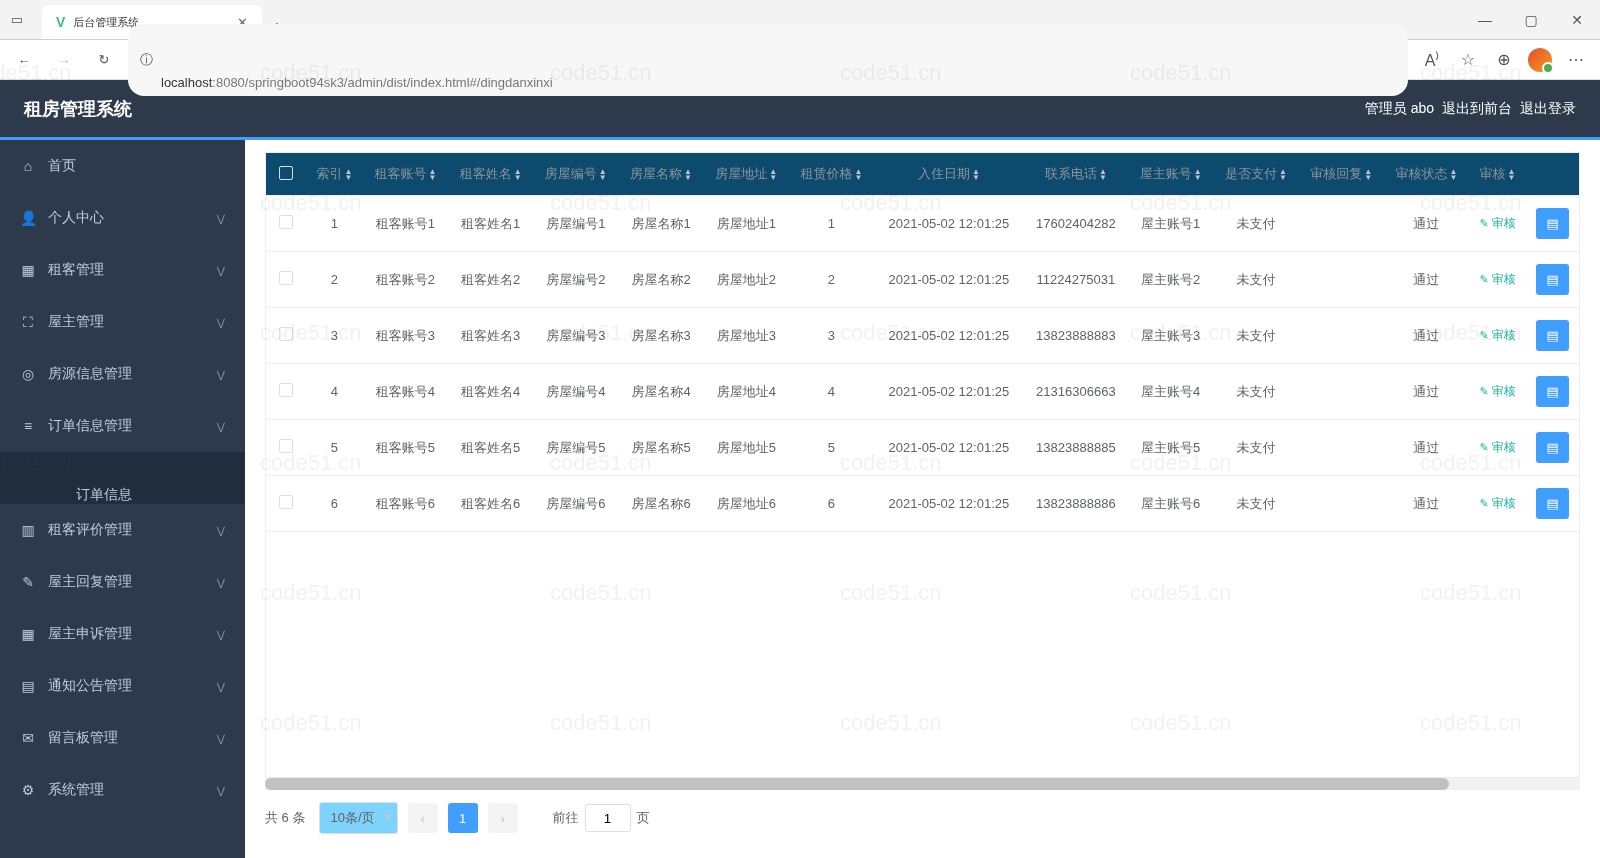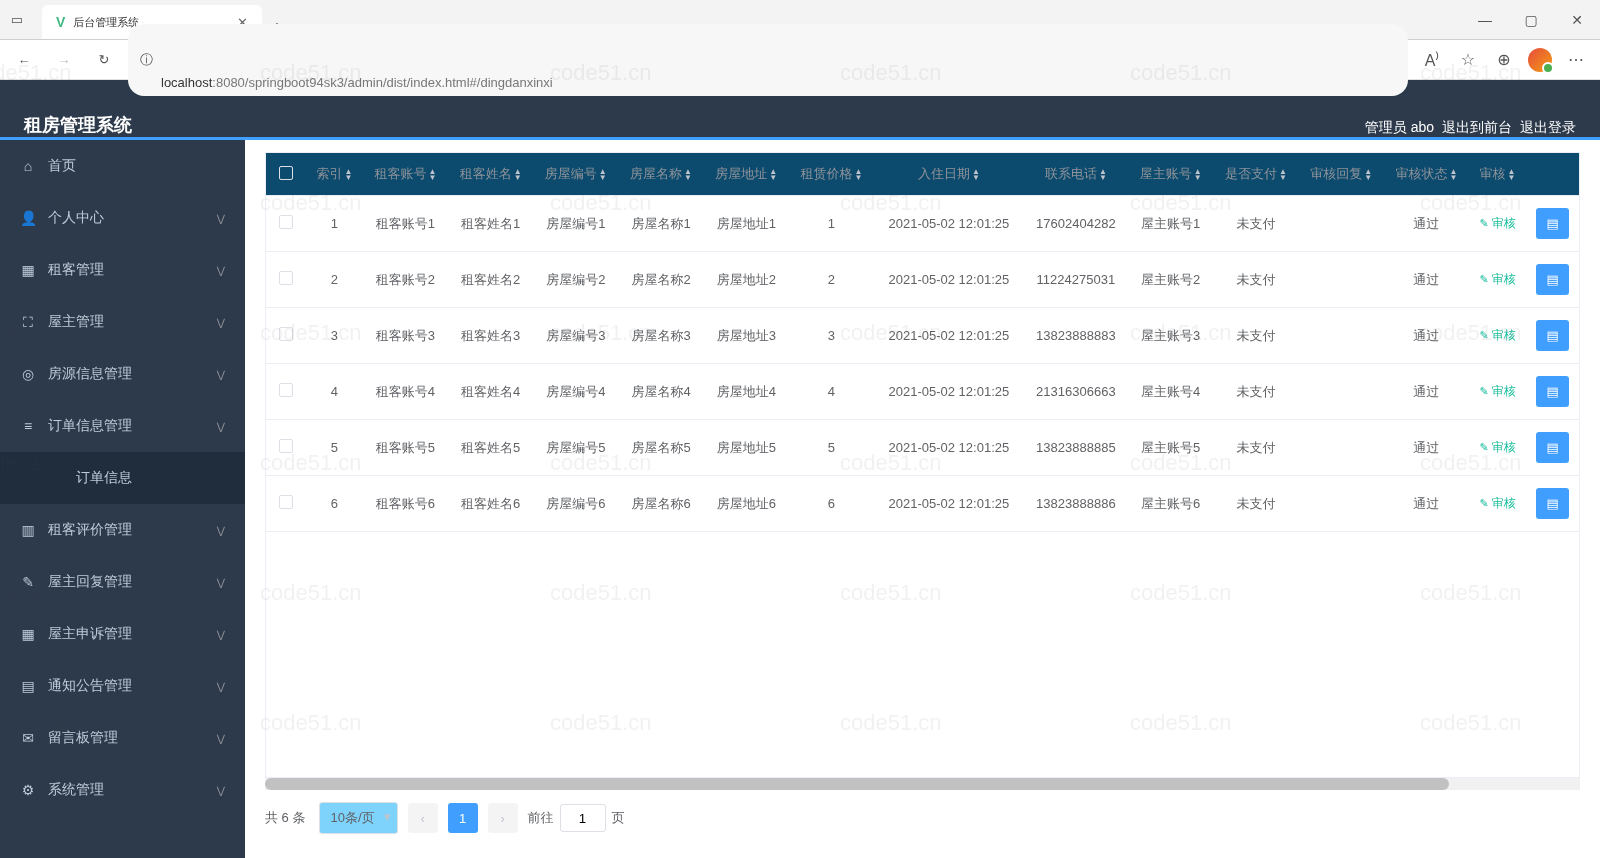--- a/index.html
+++ b/index.html
@@ -23,32 +23,32 @@
     .url-box { flex: 1; display: flex; align-items: center; padding: 6px 12px; background: #f7f7f7; border-radius: 16px; gap: 8px; color: #555; font-size: 13px; }
     .url-box .url-text { flex: 1; margin-top: 45px; }
     .url-host { color: #333; }
     .url-path { color: #777; }
     .addr-right { display: flex; gap: 4px; }
     .addr-right .addr-btn { font-size: 16px; }
     .profile-dot { width: 24px; height: 24px; border-radius: 50%; background: linear-gradient(135deg, #e74c3c, #f39c12); position: relative; }
     .profile-dot::after { content: ''; position: absolute; bottom: -2px; right: -2px; width: 8px; height: 8px; background: #4caf50; border: 2px solid #fff; border-radius: 50%; }
     
     
-    .app-header { background: #2d3a4b; color: #fff; height: 60px; display: flex; align-items: flex-end; padding: 0 24px; border-bottom: 3px solid #409eff; }
+    .app-header { background: #2d3a4b; color: #fff; height: 60px; display: flex; align-items: center; padding: 0 24px; border-bottom: 3px solid #409eff; }
     .app-title { font-size: 18px; font-weight: bold; }
     .app-header-right { margin-left: auto; display: flex; gap: 8px; }
     .app-header-right span { cursor: pointer; font-size: 14px; }
     
     
     .app-body { display: flex; height: calc(858px - 40px - 40px - 60px); }
     
     
     .sidebar { width: 245px; background: #2d3a4b; color: #bfcbd9; overflow-y: auto; flex-shrink: 0; }
     .sidebar-item { display: flex; align-items: center; padding: 0 20px; height: 52px; cursor: pointer; gap: 12px; font-size: 14px; }
-    .sidebar-item.sub { padding-left: 48px; background: #1f2d3d; }
+    .sidebar-item.sub { padding-left: 48px; background: #1f2d3d; align-items: flex-end; }
     .sidebar-item .icon { width: 16px; text-align: center; font-size: 14px; }
     .sidebar-item .label { flex: 1; }
     .sidebar-item .arrow { font-size: 10px; color: #909399; }
     
     
     .main { flex: 1; background: #fff; padding: 12px 20px; overflow: hidden; display: flex; flex-direction: column; position: relative; }
     
     
     .table-wrap { flex: 1; overflow: auto; border: 1px solid #ebeef5; }
     table { border-collapse: collapse; width: 100%; min-width: 1200px; }
@@ -65,21 +65,21 @@
     .bg-watermark { position: fixed; font-size: 22px; color: rgba(80,80,80,0.08); pointer-events: none; z-index: 5; white-space: nowrap; font-family: Arial; }
     
     
     .pagination { display: flex; align-items: center; gap: 10px; padding: 12px 0; font-size: 13px; color: #606266; }
     .page-total { margin-right: 4px; }
     .page-select { border: 1px solid #dcdfe6; padding: 6px 22px 6px 10px; border-radius: 3px; cursor: pointer; position: relative; background: #7dd3fc; }
     .page-select::after { content: '▾'; position: absolute; right: 6px; color: #c0c4cc; }
     .page-btn { width: 30px; height: 30px; display: flex; align-items: center; justify-content: center; border-radius: 3px; cursor: pointer; background: #f4f4f5; color: #606266; }
     .page-btn.active { background: #409eff; color: #fff; }
     .page-btn.disabled { color: #c0c4cc; }
-    .page-jump { display: flex; align-items: center; gap: 6px; }
+    .page-jump { display: flex; align-items: center; gap: 6px; margin-left: 25px; }
     .page-jump input { width: 46px; height: 28px; border: 1px solid #dcdfe6; border-radius: 3px; text-align: center; }
     
     .hscroll { height: 12px; background: #f1f1f1; position: relative; }
     .hscroll-thumb { position: absolute; left: 0; width: 90%; height: 100%; background: #c1c1c1; border-radius: 6px; }
   </style>
 </head>
 <body>
 
 <div class="browser-chrome">
   <div class="tab-icon-btn">▭</div>

